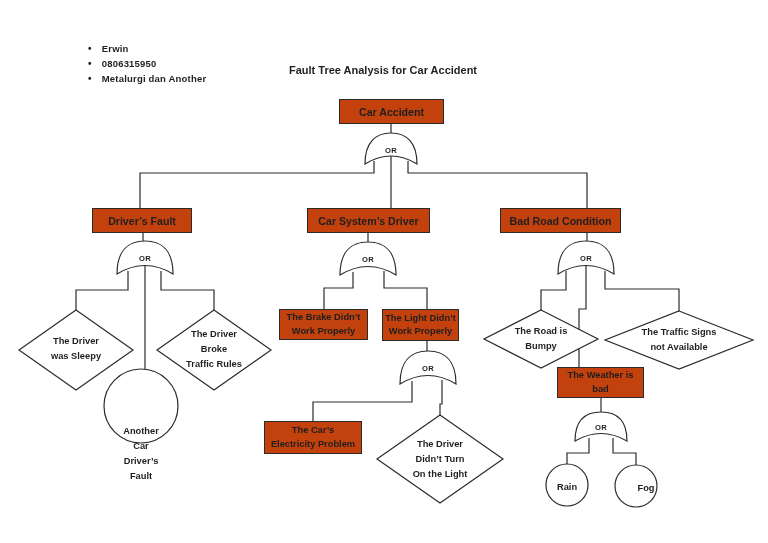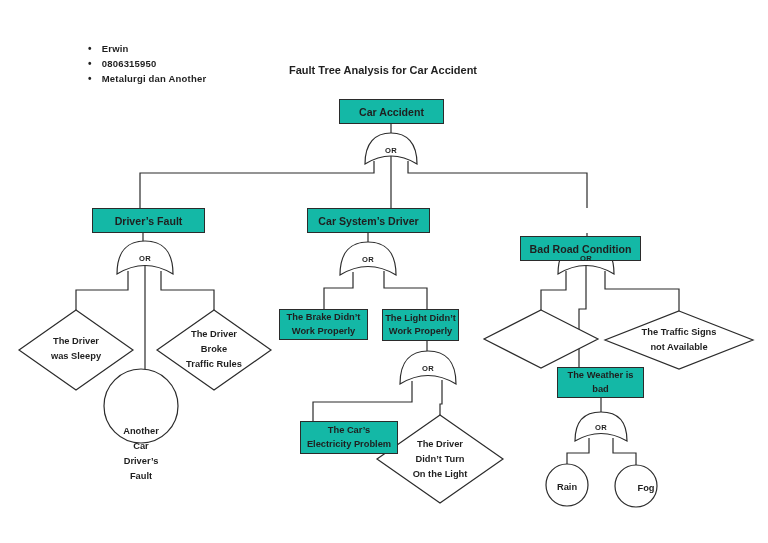--- a/index.html
+++ b/index.html
@@ -13,21 +13,21 @@
     color: #1f1f1f;
     overflow: hidden;
   }
   .diagram-svg { position: absolute; left: 0; top: 0; }
   .bullets { position: absolute; left: 88px; top: 41px; }
   .bullet-item { display: flex; align-items: center; gap: 10px; height: 15px;
                  font-size: 9.5px; font-weight: bold; letter-spacing: 0.2px; }
   .bullet-dot { font-size: 10px; line-height: 10px; }
   .title { position: absolute; left: 272px; top: 64px; width: 222px;
            text-align: center; font-size: 11px; font-weight: bold; }
-  .box { position: absolute; border: 1.4px solid #2b2b2b; background: #14b8a6;
+  .box { position: absolute; border: 1.4px solid #2b2b2b; background: #c2410c;
          display: flex; align-items: center; justify-content: center;
          text-align: center; font-weight: bold; white-space: pre-line; }
   .box-lg { font-size: 10.6px; }
   .box-sm { font-size: 9.3px; line-height: 13.5px; }
   .shape-label { position: absolute; text-align: center; font-weight: bold;
                  font-size: 9.3px; line-height: 15px; white-space: pre-line; }
   .or-label { position: absolute; width: 30px; text-align: center;
               font-size: 7.6px; font-weight: bold; letter-spacing: 0.3px; }
 </style>
 </head>
@@ -88,48 +88,50 @@
     <polygon points="541,310 598,339 541,368 484,339" fill="#fff"></polygon>
     <polygon points="679,311 753,340 679,369 605,340" fill="#fff"></polygon>
     <polygon points="440,415 503,459 440,503 377,459" fill="#fff"></polygon>
 
     <circle cx="141" cy="406" r="37" fill="#fff"></circle>
     <circle cx="567" cy="485" r="21" fill="#fff"></circle>
     <circle cx="636" cy="486" r="21" fill="#fff"></circle>
   </svg>
 
   <div class="box box-lg" style="left:339px; top:99px; width:105px; height:25px;">Car Accident</div>
-  <div class="box box-lg" style="left:92px; top:208px; width:113px; height:25px;text-align:center;">Driver’s Fault</div>
+  <div class="box box-lg" style="left:92px; top:208px; width:100px; height:25px;text-align:center;">Driver’s Fault</div>
   <div class="box box-lg" style="left:307px; top:208px; width:123px; height:25px;">Car System’s Driver</div>
-  <div class="box box-lg" style="left:520px; top:208px; width:121px; height:25px;margin-top:28px;">Bad Road Condition</div>
+  <div class="box box-lg" style="left:500px; top:208px; width:121px; height:25px;">Bad Road Condition</div>
   <div class="box box-sm" style="left:279px; top:309px; width:89px; height:31px;">The Brake Didn’t
 Work Properly</div>
   <div class="box box-sm" style="left:382px; top:309px; width:77px; height:32px;">The Light Didn’t
 Work Properly</div>
-  <div class="box box-sm" style="left:264px; top:421px; width:98px; height:33px;margin-left:36px;">The Car’s
+  <div class="box box-sm" style="left:264px; top:421px; width:98px; height:33px;">The Car’s
 Electricity Problem</div>
   <div class="box box-sm" style="left:557px; top:367px; width:87px; height:31px;">The Weather is
 bad</div>
 
   <div class="or-label" style="left:376px; top:146px;">OR</div>
   <div class="or-label" style="left:130px; top:254px;">OR</div>
   <div class="or-label" style="left:353px; top:255px;">OR</div>
   <div class="or-label" style="left:571px; top:254px;">OR</div>
   <div class="or-label" style="left:413px; top:364px;">OR</div>
   <div class="or-label" style="left:586px; top:423px;">OR</div>
 
   <div class="shape-label" style="left:26px; top:334px; width:100px;">The Driver
 was Sleepy</div>
   <div class="shape-label" style="left:164px; top:327px; width:100px;">The Driver
 Broke
 Traffic Rules</div>
   <div class="shape-label" style="left:103px; top:376px; width:76px;margin-top:48px;">Another
 Car
 Driver’s
 Fault</div>
+  <div class="shape-label" style="left:491px; top:324px; width:100px;">The Road is
+Bumpy</div>
   <div class="shape-label" style="left:619px; top:325px; width:120px;">The Traffic Signs
 not Available</div>
   <div class="shape-label" style="left:390px; top:437px; width:100px;">The Driver
 Didn’t Turn
 On the Light</div>
   <div class="shape-label" style="left:547px; top:480px; width:40px;">Rain</div>
   <div class="shape-label" style="left:616px; top:481px; width:60px;">Fog</div>
 
 </div>
 

